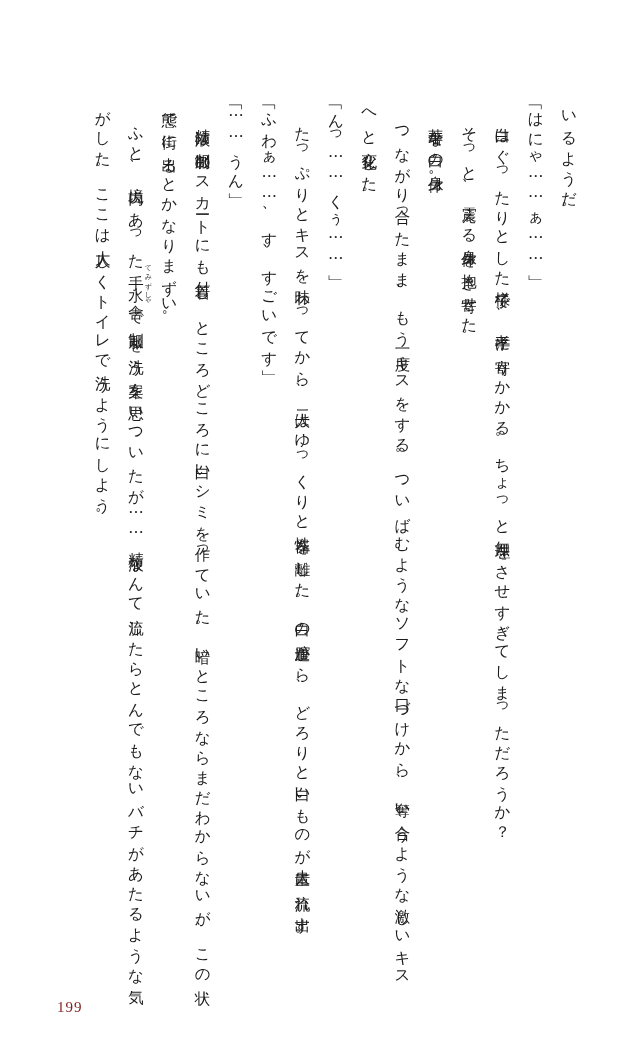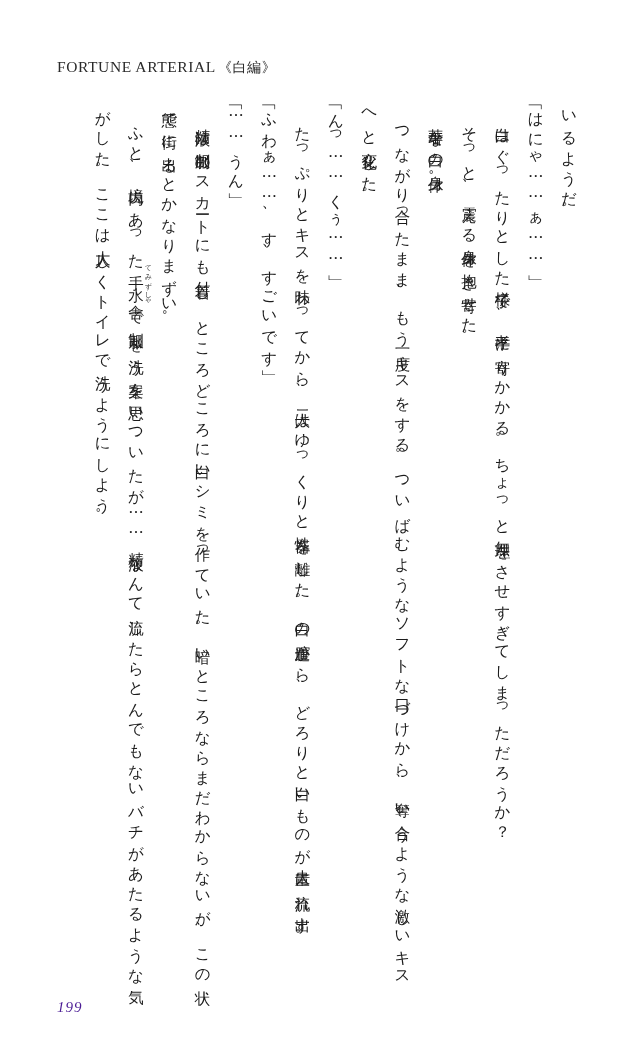--- a/index.html
+++ b/index.html
@@ -83,33 +83,29 @@
     color: #333;
   }
 
   
   .folio {
     position: absolute;
     left: 57px;
     top: 999px;
     font-size: 15px;
     letter-spacing: 1px;
-    color: #4c1d95;
+    color: #7f1d1d;
     font-family: "Liberation Serif", "DejaVu Serif", serif;
-    font-style: italic;
   }
 </style>
 </head>
 <body>
 
 <div class="page">
 
-  <div class="running-head">
-    <span class="rh-latin">FORTUNE ARTERIAL</span><span class="rh-jp">《白編》</span>
-  </div>
 
   <div class="body-area">
     <div class="vtext">
       <p>いるようだ。</p>
       <p>「はにゃ……ぁ……」</p>
       <p class="ind">白はぐったりとした様子で、孝平に寄りかかる。ちょっと無理をさせすぎてしまっただろうか？</p>
       <p class="ind">そっと、震える身体を抱き寄せた。</p>
       <p class="ind">華奢な白の身体。</p>
       <p class="ind">つながり合ったまま、もう一度キスをする。ついばむようなソフトな口づけから、奪い合うような激しいキスへと変化した。</p>
       <p>「んっ……くぅ……」</p>

